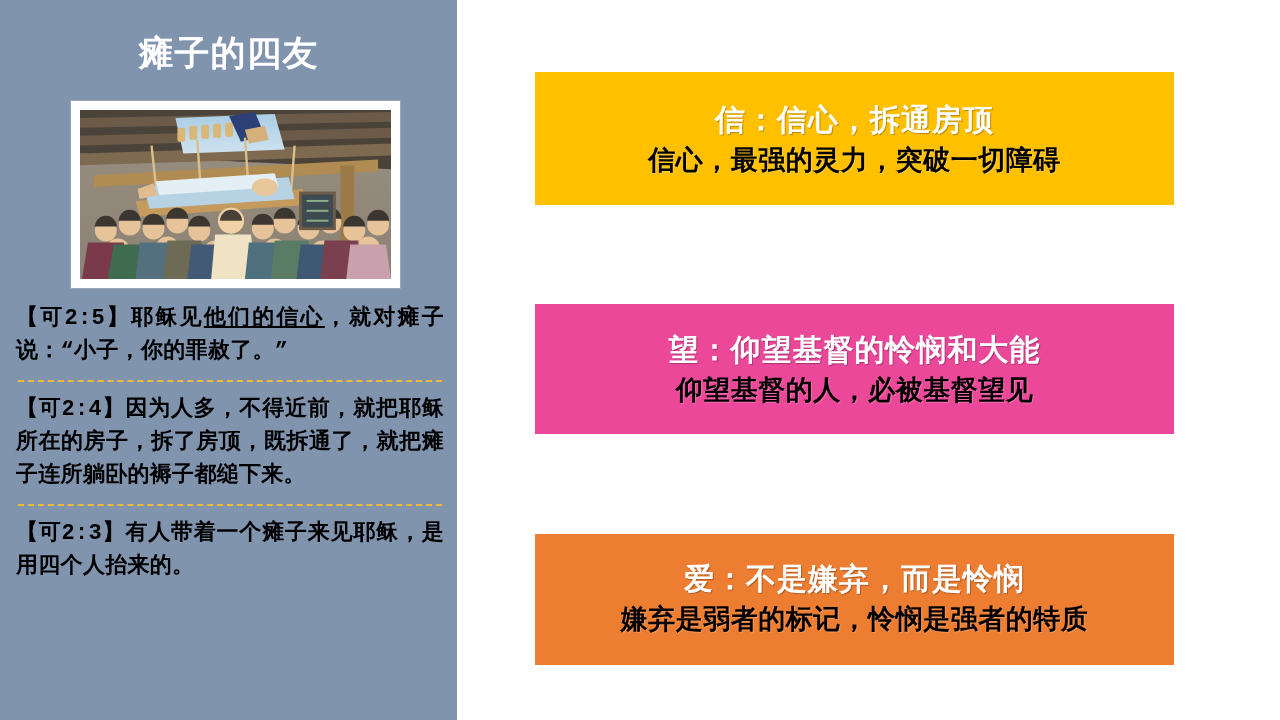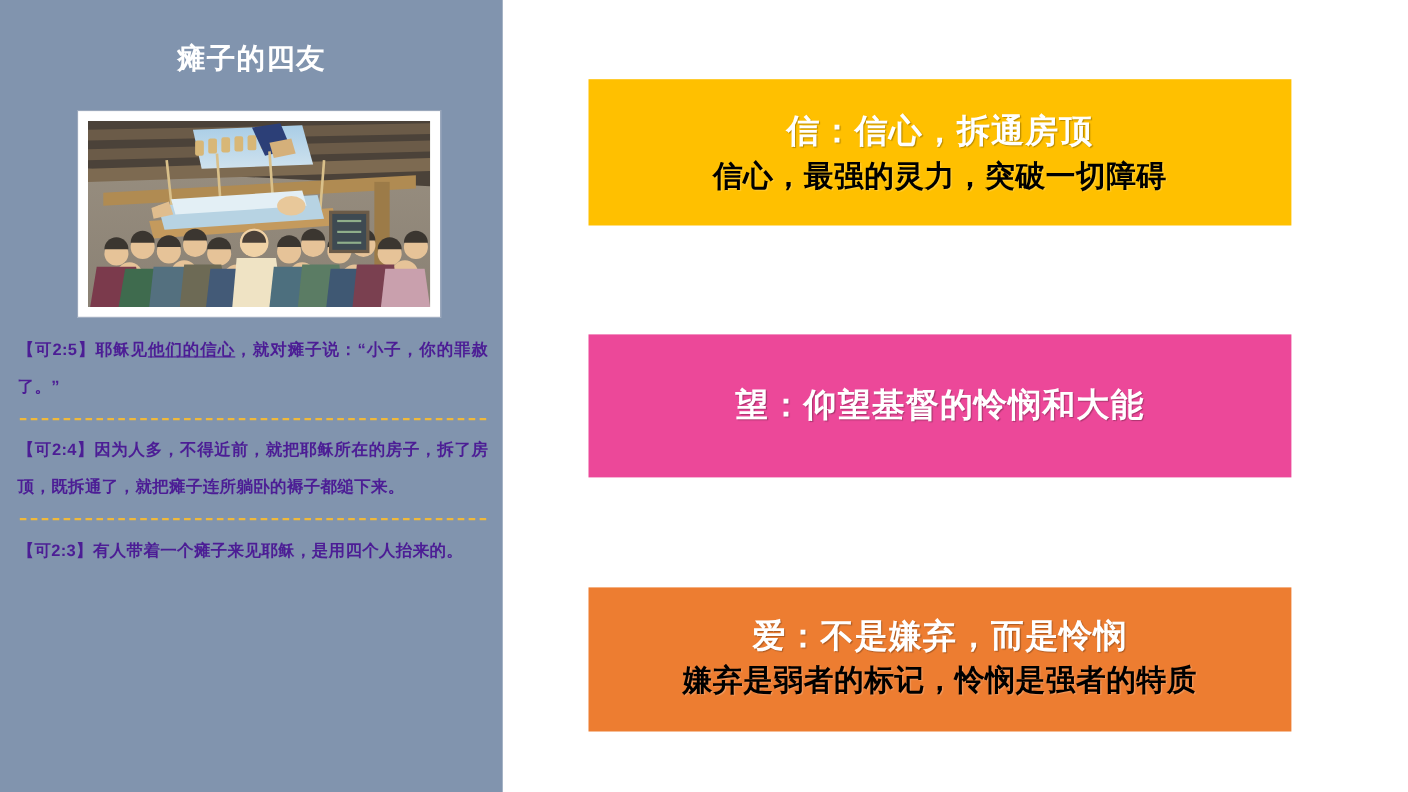--- a/index.html
+++ b/index.html
@@ -26,21 +26,21 @@
     box-sizing: border-box;
   }
 
   #slide-title {
     position: absolute;
     top: 30px;
     left: 0;
     width: 457px;
     text-align: center;
     color: #ffffff;
-    font-size: 26px;
+    font-size: 35px;
     font-weight: bold;
     letter-spacing: 1px;
     line-height: 46px;
   }
 
   #figure-frame {
     position: absolute;
     left: 70px;
     top: 100px;
     width: 331px;
@@ -61,27 +61,28 @@
   }
 
   #verses {
     position: absolute;
     left: 16px;
     top: 302px;
     width: 428px;
   }
 
   .verse {
-    color: #4c1d95;
-    font-size: 15px;
+    color: #000000;
+    font-size: 22px;
     font-weight: bold;
     line-height: 33px;
     letter-spacing: 0.3px;
     text-align: justify;
     text-justify: inter-ideograph;
+    font-family: Liberation Mono, monospace;
   }
 
   .verse .underline {
     text-decoration: underline;
   }
 
   .verse-divider {
     height: 0;
     border-top: 2px dashed #f0b93a;
     margin: 12px 2px 11px 2px;
@@ -264,18 +265,19 @@
   </div>
 </div>
 
 <div class="banner" id="banner-faith" style="background: rgb(255, 192, 0);">
   <div class="banner-heading">信：信心，拆通房顶</div>
   <div class="banner-subheading">信心，最强的灵力，突破一切障碍</div>
 </div>
 
 <div class="banner" id="banner-hope" style="background: #ec4899;">
   <div class="banner-heading">望：仰望基督的怜悯和大能</div>
+  <div class="banner-subheading">仰望基督的人，必被基督望见</div>
 </div>
 
 <div class="banner" id="banner-love" style="background: rgb(237, 125, 49); font-family: Liberation Mono, monospace;">
   <div class="banner-heading">爱：不是嫌弃，而是怜悯</div>
   <div class="banner-subheading">嫌弃是弱者的标记，怜悯是强者的特质</div>
 </div>
 
 </body></html>

